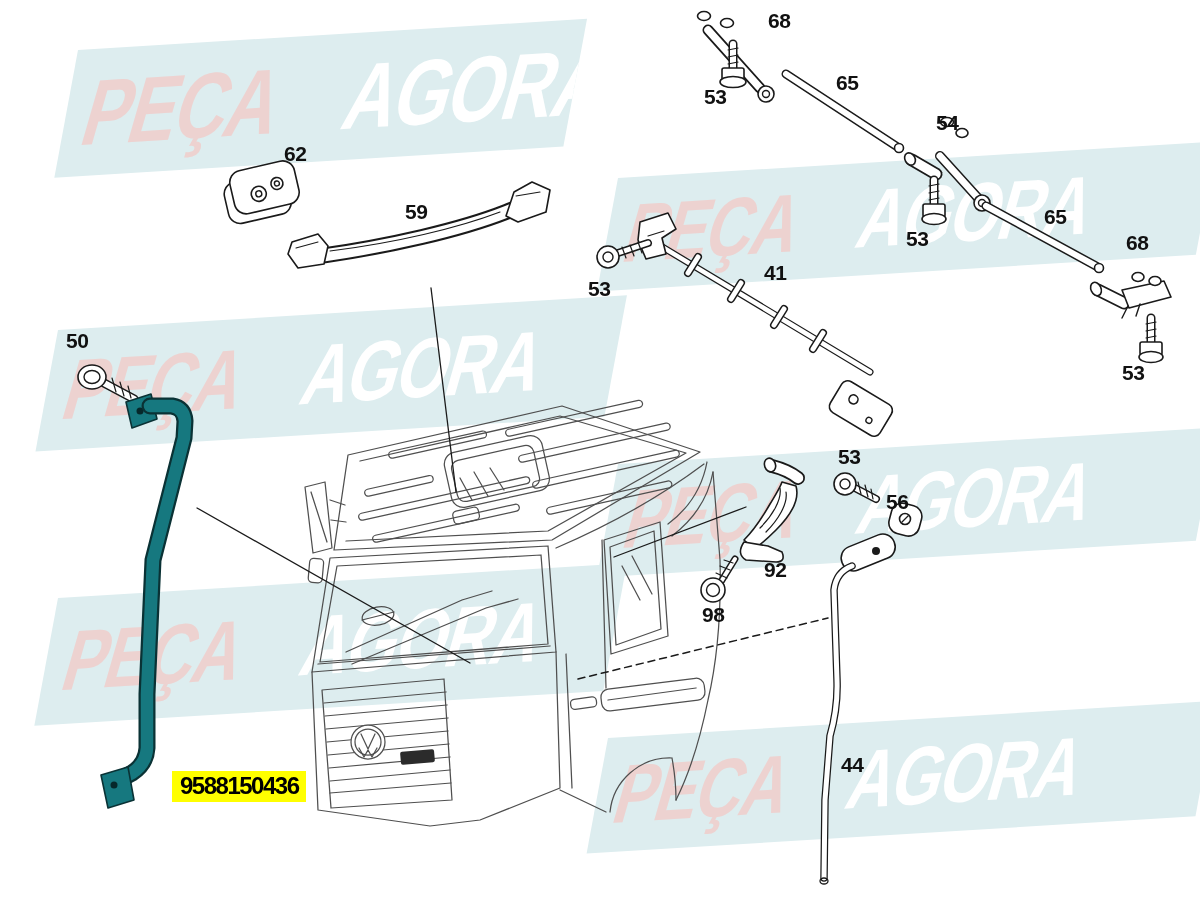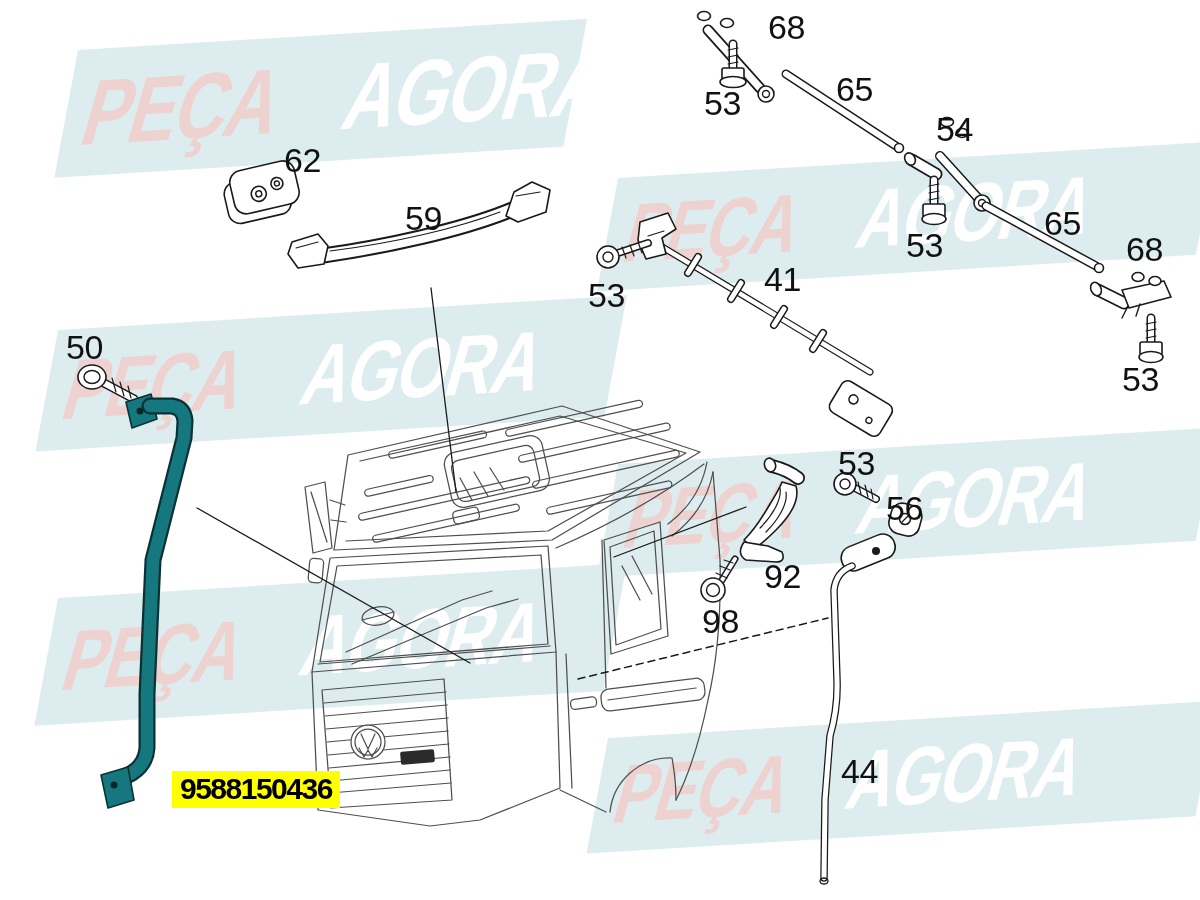--- a/index.html
+++ b/index.html
@@ -18,26 +18,26 @@
   #art{position:absolute;left:0;top:0;z-index:1;}
   .o{stroke:var(--part-line);fill:none;stroke-linecap:round;stroke-linejoin:round;}
   .w{stroke:#ffffff;fill:none;stroke-linecap:round;stroke-linejoin:round;}
   .f{fill:#ffffff;stroke:var(--part-line);stroke-width:1.6;stroke-linejoin:round;}
   .t{stroke:var(--truck-line);fill:none;stroke-width:1.25;stroke-linecap:round;stroke-linejoin:round;}
   .tw{fill:#ffffff;stroke:var(--truck-line);stroke-width:1.25;stroke-linejoin:round;}
   .ho{stroke:#0a3235;fill:none;stroke-linecap:round;stroke-linejoin:round;}
   .hi{stroke:var(--highlight-part);fill:none;stroke-linecap:round;stroke-linejoin:round;}
   .hf{fill:var(--highlight-part);stroke:#0a3235;stroke-width:1.6;stroke-linejoin:round;}
   
-  .callout{position:absolute;z-index:2;font-weight:400;font-size:34px;letter-spacing:-0.5px;
+  .callout{position:absolute;z-index:2;font-weight:700;font-size:21px;letter-spacing:-0.5px;
            color:var(--callout-fg);line-height:1;}
   
   .part-highlight{position:absolute;z-index:3;left:172px;top:771px;
                   background:var(--highlight-bg);color:var(--highlight-fg);
-                  font-weight:700;font-size:30px;letter-spacing:-1.5px;line-height:1;
+                  font-weight:700;font-size:24px;letter-spacing:-1.5px;line-height:1;
                   padding:3px 8px 4px 8px;}
 </style>
 </head>
 <body>
 
 <div id="canvas">
 
   <div class="wm" style="left:78px;top:50px;width:470px;height:126px;font-size:92px;">
     <span class="w1">PEÇA</span>
     <span class="w2">AGORA</span>

